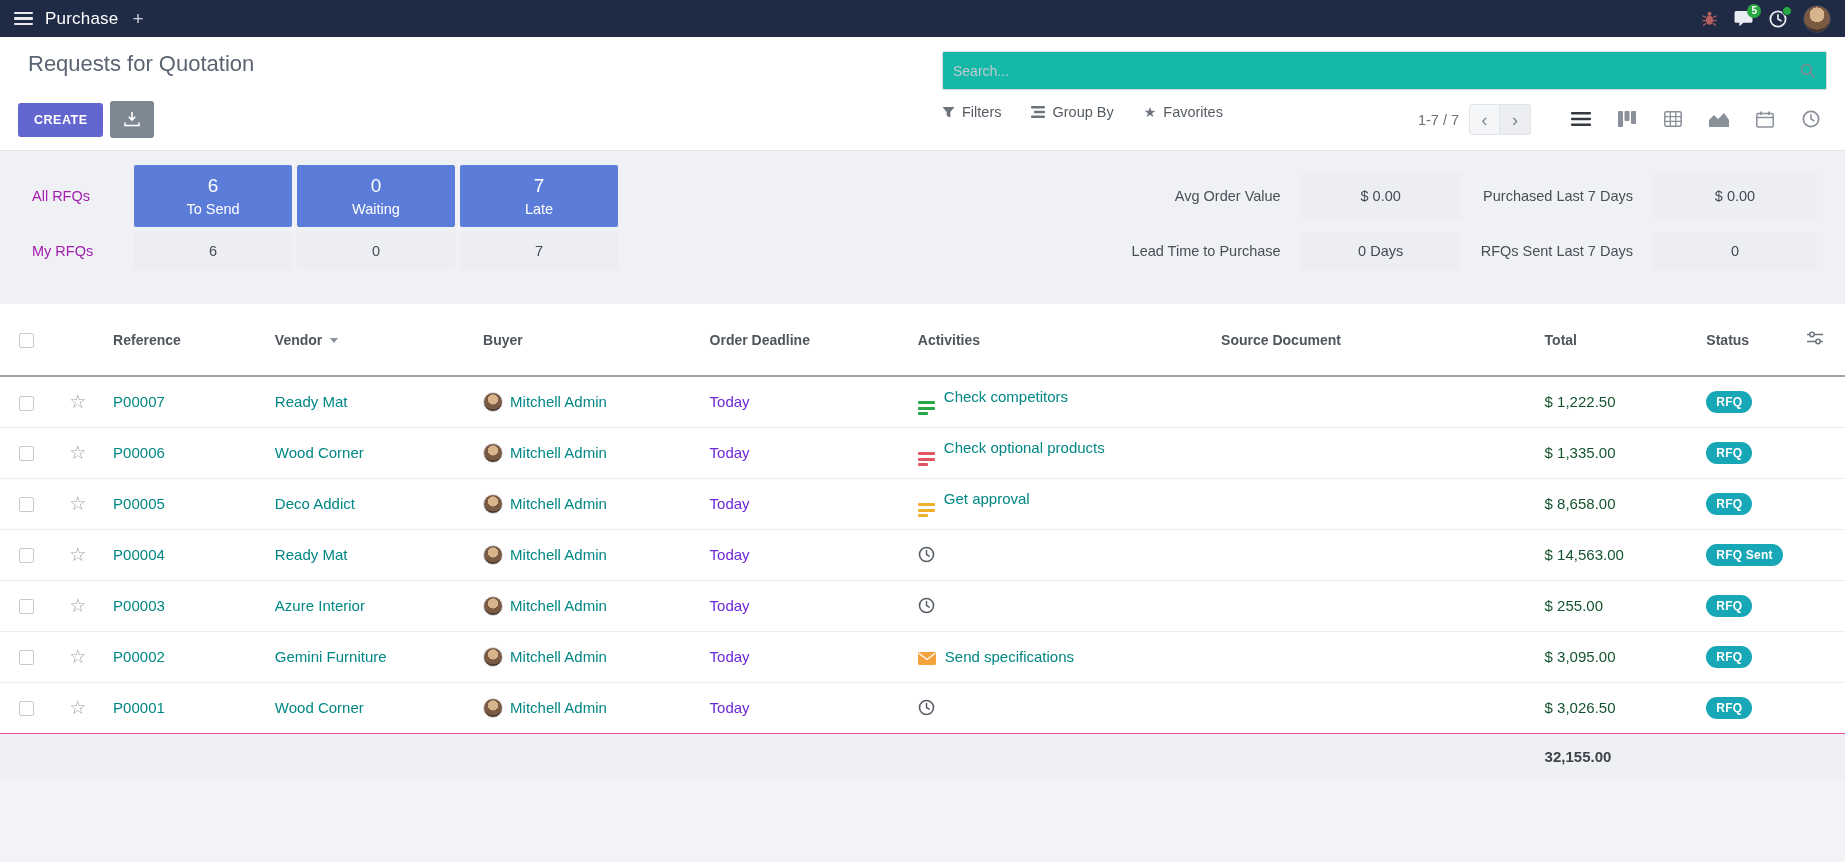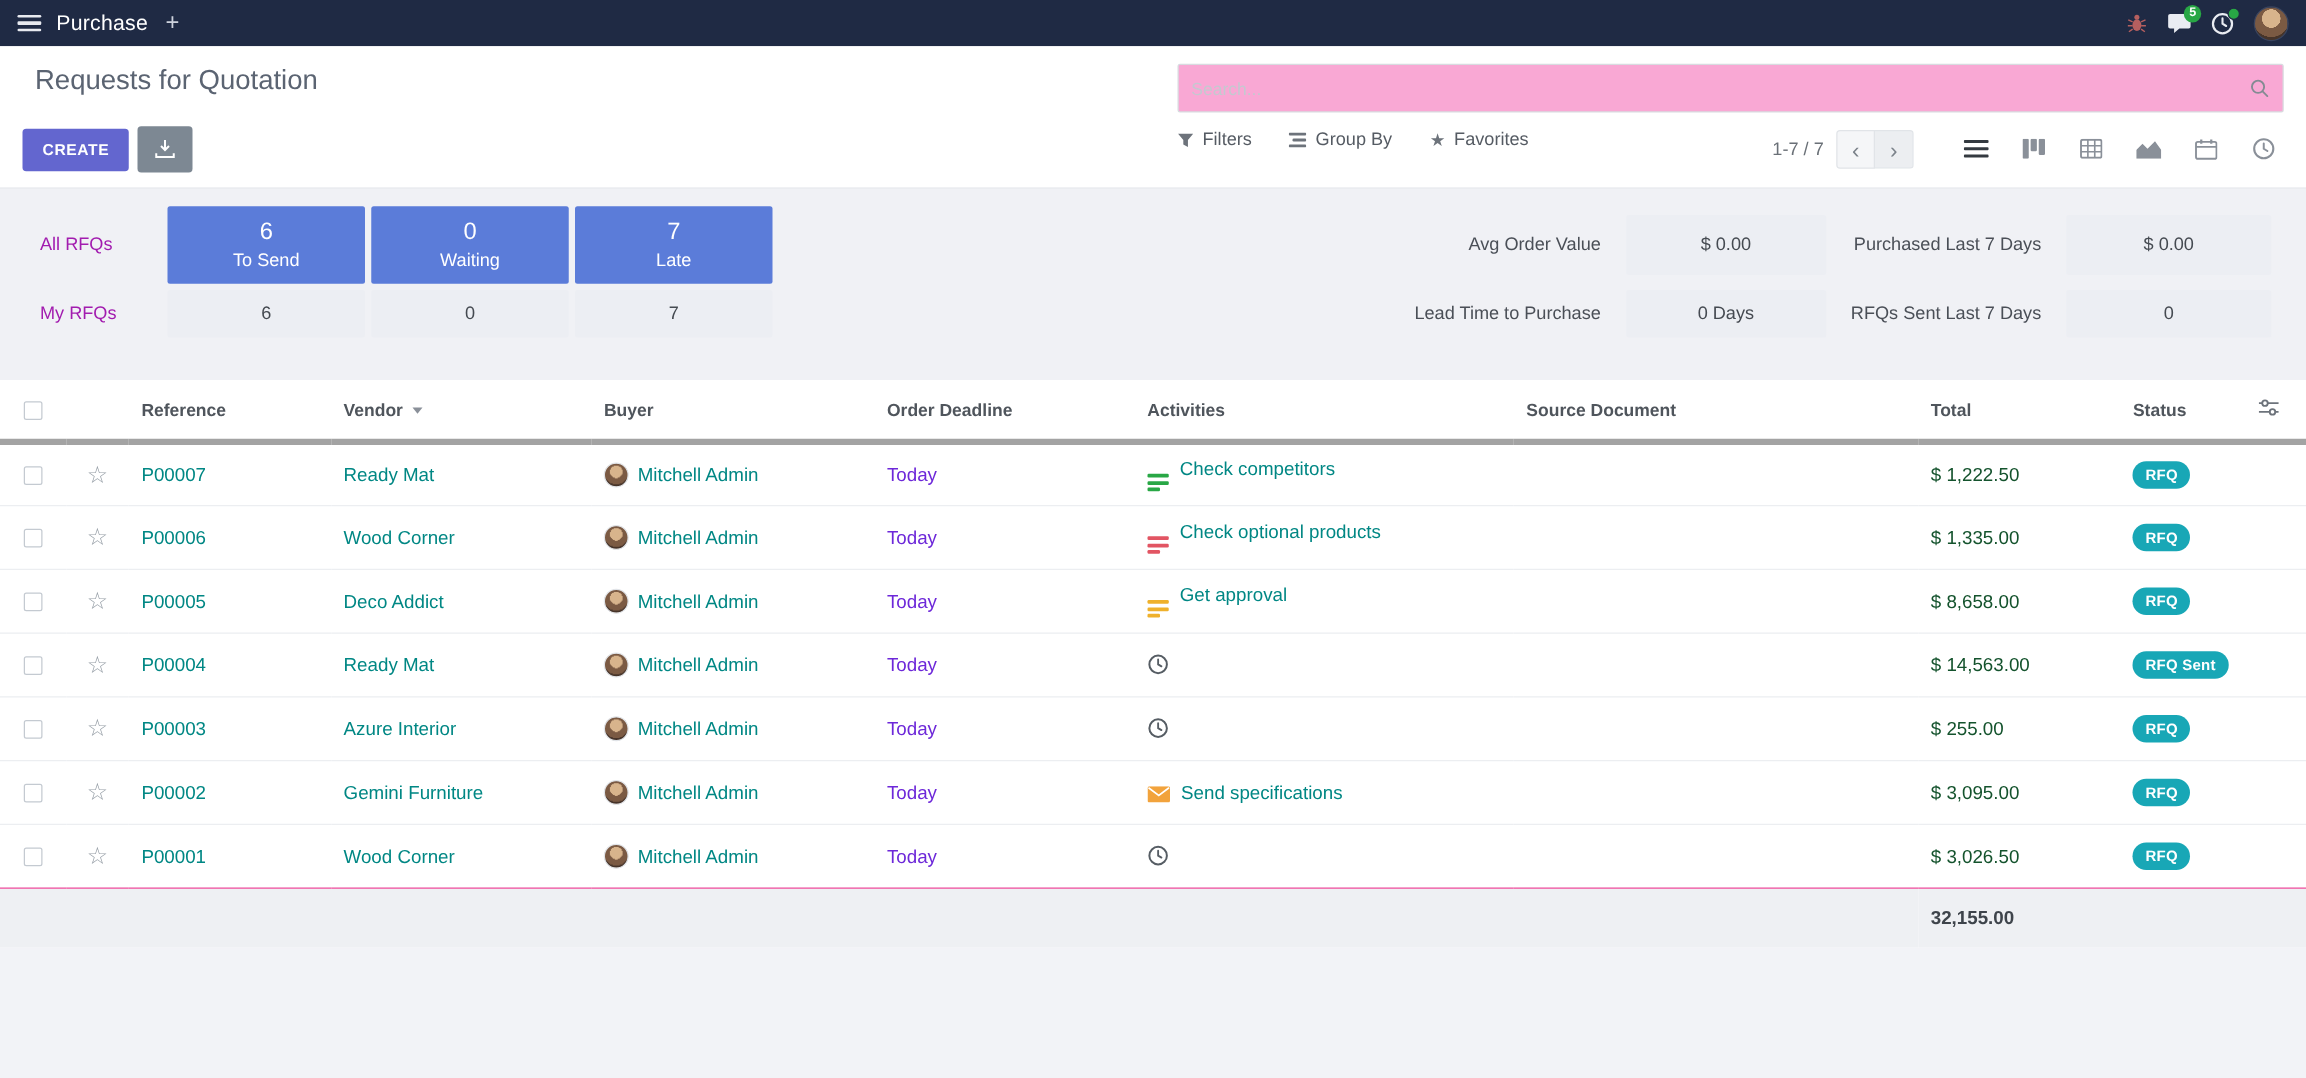--- a/index.html
+++ b/index.html
@@ -20,21 +20,21 @@
   .topbar-right{margin-left:auto;display:flex;align-items:center;gap:16px}
   .icon-wrap{position:relative;display:flex;align-items:center;cursor:pointer}
   .badge-count{position:absolute;top:-6px;right:-8px;background:#28a745;color:#fff;font-size:10px;line-height:1;padding:2px 4px;border-radius:8px;font-weight:700}
   .badge-dot{position:absolute;top:-4px;right:-5px;width:10px;height:10px;background:#28a745;border-radius:50%;border:1px solid #1f2a44}
   .avatar{width:28px;height:28px;border-radius:50%;cursor:pointer;border:1px solid #39445f;
     background:radial-gradient(circle at 50% 34%, #d8b48c 0 34%, #7b5a43 35% 68%, #46342a 69%)}
   
   .control-panel{background:#fff;padding:14px 18px 12px;border-bottom:1px solid #e2e4e9}
   .cp-top{display:flex;}
   .page-title{font-size:22px;font-weight:400;color:#5b6472;padding-left:10px}
-  .search-box{margin-left:auto;width:885px;height:39px;border:1px solid #d8dbe0;background:#f9a8d4;display:flex;align-items:center;padding:0 10px;border-radius:2px}
+  .search-box{margin-left:auto;width:885px;height:39px;border:1px solid #d8dbe0;background:#14b8a6;display:flex;align-items:center;padding:0 10px;border-radius:2px}
   .search-box input{flex:1;border:none;outline:none;font-size:14px;color:#495057;font-family:inherit;background:transparent}
   .search-box input::placeholder{color:#c4c9d0}
   .cp-bottom{display:flex;align-items:center;margin-top:11px}
   .btn-create{background:#6366cf;color:#fff;border:none;font-size:12.5px;font-weight:700;letter-spacing:.5px;padding:10px 16px;border-radius:3px;cursor:pointer;font-family:inherit}
   .btn-export{margin-left:7px;width:44px;height:37px;border:none;border-radius:3px;background:#7d8893;display:flex;align-items:center;justify-content:center;cursor:pointer}
   .cp-right{margin-left:auto;width:885px;display:flex;align-items:flex-start}
   .facet-btn{display:flex;align-items:center;gap:7px;color:#555b63;font-size:14.5px;margin-right:30px;cursor:pointer;background:none;border:none;font-family:inherit}
   .facet-star{font-size:14px;color:#6d737b;line-height:1}
   .pager{margin-left:auto;display:flex;align-items:center}
   .pager-text{font-size:14.5px;color:#6a7077;margin-right:10px}
@@ -51,21 +51,21 @@
   .dash-card .num{font-size:19px;font-weight:400}
   .dash-card .lbl{font-size:14.5px}
   .dash-cell{background:#eceef3;height:38px;display:flex;align-items:center;justify-content:center;font-size:14.5px;color:#454a51;border-radius:2px;cursor:pointer}
   .dash-right{margin-left:auto;display:grid;grid-template-columns:auto 160px auto 164px;grid-template-rows:62px 38px;gap:5px 20px;align-items:center}
   .stat-label{font-size:14.5px;color:#4a4f57;text-align:right}
   .stat-value{background:#eceef3;height:48px;display:flex;align-items:center;justify-content:center;font-size:14.5px;color:#454a51;border-radius:2px;cursor:pointer}
   .dash-right .row2{height:38px}
   
   .table-wrap{background:#fff}
   table{width:100%;border-collapse:collapse;table-layout:fixed}
-  th{font-size:14px;color:#4f555c;font-weight:600;text-align:left;padding:15px 10px;border-bottom:5px solid #a3a3a3;white-space:nowrap;overflow:hidden}
+  th{font-size:14px;color:#4f555c;font-weight:600;text-align:left;padding:27px 10px;border-bottom:2px solid #a3a3a3;white-space:nowrap;overflow:hidden}
   td{padding:0 10px;height:51px;border-top:1px solid #eceef1;font-size:15px;white-space:nowrap;overflow:hidden;vertical-align:middle}
   tr.data-row{cursor:pointer}
   .c-check{width:52px;text-align:center}
   .c-star{width:50px;text-align:center}
   .c-ref{width:160px}
   .c-vendor{width:206px}
   .c-buyer{width:224px}
   .c-deadline{width:206px}
   .c-activity{width:300px}
   .c-source{width:320px}

